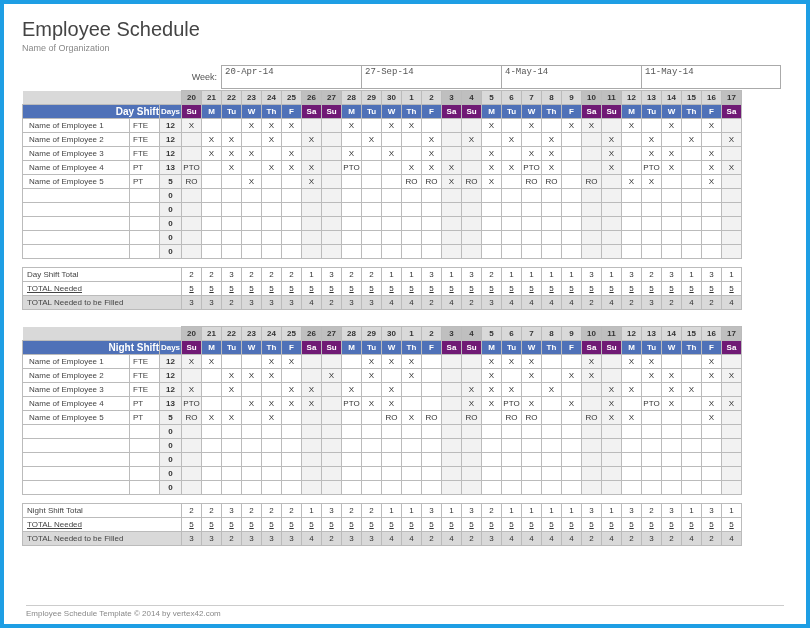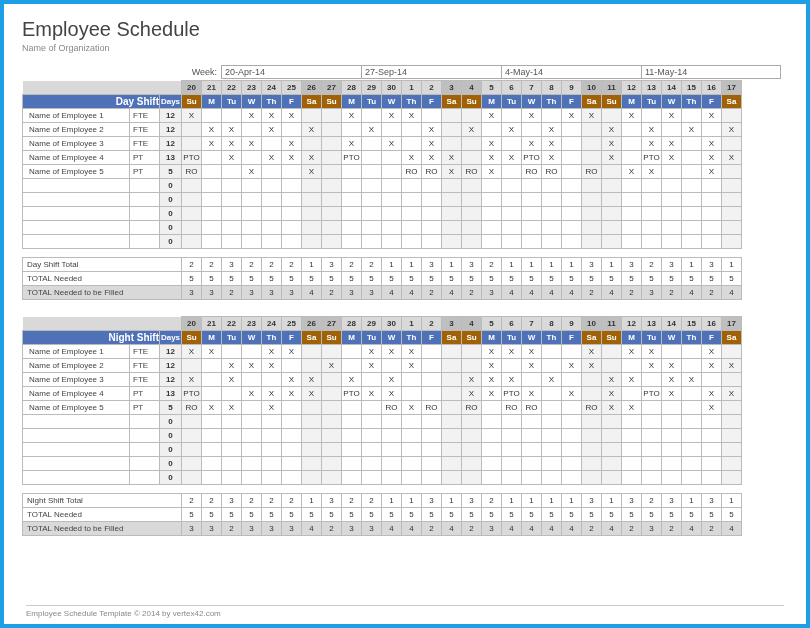--- a/index.html
+++ b/index.html
@@ -38,25 +38,26 @@
     margin-bottom: 1px;
   }
   .week-bar .label {
     width: 199px;
     text-align: right;
     padding-right: 4px;
   }
   .week-bar .date {
     border: 1px solid #aaa;
     border-right: none;
-    height: 14px;
+    height: 24px;
     line-height: 12px;
     padding-left: 3px;
     flex: 0 0 140px;
     background: #fff;
+    font-family: Liberation Mono, monospace;
   }
   .week-bar .date.last { border-right: 1px solid #aaa; }
   table {
     border-collapse: collapse;
     width: 678px;
     table-layout: fixed;
   }
   td, th {
     border: 1px solid #bbb;
     height: 14px;
@@ -69,30 +70,30 @@
   col.name { width: 107px; }
   col.type { width: 30px; }
   col.days { width: 22px; }
   col.day  { width: 20px; }
   .num-row td { font-weight: bold; background: #d9d9d9; }
   .num-row td.sat, .num-row td.sun { background: #bfbfbf; }
   .dow-row td { background: #4f71b8; color: #fff; font-weight: bold; }
   .dow-row td.shift-hdr {
     text-align: right; padding-left: 4px; font-size: 10px;
   }
-  .dow-row td.sat, .dow-row td.sun { background: #a16207; }
+  .dow-row td.sat, .dow-row td.sun { background: #701a75; }
   .emp td.name { text-align: left; padding-left: 6px; color: #444; }
   .emp td.type { text-align: left; padding-left: 3px; color: #444; }
   .emp td.days { font-weight: bold; background: #f0f0f0; }
   .emp td.sat, .emp td.sun { background: #f2f2f2; }
   .summary td.label {
     text-align: left; padding-left: 4px; color: #444;
   }
   .summary.total td { font-weight: normal; }
-  .summary.needed td { font-weight: normal; }
+  .summary.needed td { font-weight: normal; text-decoration: underline; }
   .summary.fill td { background: #d9d9d9; font-weight: normal; }
   .summary .num { font-weight: bold; }
   .footer {
     position: absolute;
     bottom: 6px;
     left: 22px;
     right: 22px;
     display: flex;
     justify-content: space-between;
     font-size: 8px;

